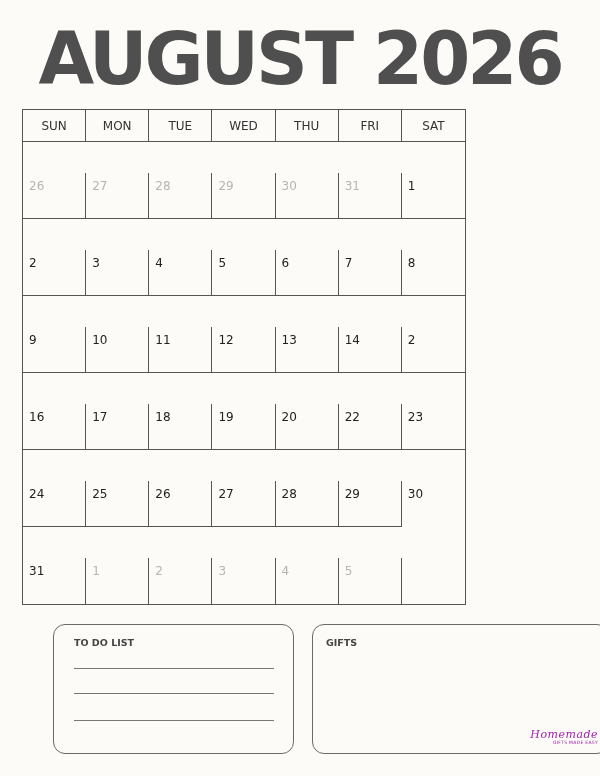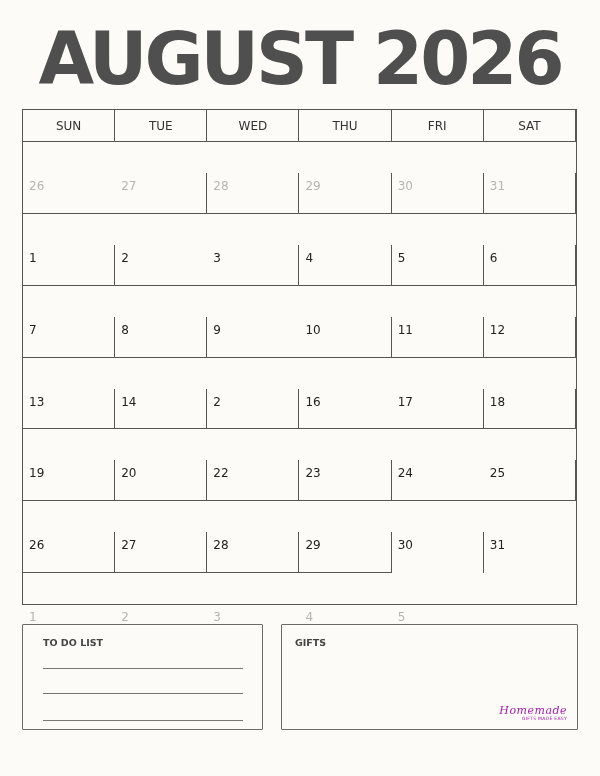--- a/index.html
+++ b/index.html
@@ -8,43 +8,43 @@
     font-family: "DejaVu Sans", "Liberation Sans", sans-serif;
     color: #333; position: relative; overflow: hidden;
   }
   .title {
     position: absolute; left: 0; top: 14px; width: 600px; text-align: center;
     font-family: "DejaVu Sans", sans-serif; font-weight: bold;
     font-size: 72px; letter-spacing: -3px; color: #4f4f4f; line-height: 88px;
     transform: scaleY(1.02);
   }
   .cal {
-    position: absolute; left: 22px; top: 109px; width: 555px; height: 496px;
+    position: absolute; left: 22px; top: 109px; width: 444px; height: 496px;
     border: 1px solid #555; box-sizing: border-box;
     display: grid;
-    grid-template-columns: repeat(6, 1fr);
+    grid-template-columns: repeat(7, 1fr);
     grid-template-rows: 32px repeat(6, 1fr);
   }
   .hd {
     border-right: 1px solid #555; border-bottom: 1.5px solid #555;
     display: flex; align-items: center; justify-content: center;
     font-size: 12px; color: #333;
   }
   .cell {
     border-right: 1px solid #555; border-bottom: 1px solid #555;
     position: relative;
     margin-top: 31px;
   }
   .hd:nth-child(7n), .cell:nth-child(7n) { border-right: none; }
   .cell.lastrow { border-bottom: none; }
   .num { position: absolute; left: 6px; top: 6px; font-size: 12px; color: #222; }
   .cell.other .num { color: #b5b5b5; }
   .box {
-    position: absolute; top: 624px; height: 106px;
-    border: 1px solid #6a6a6a; border-radius: 1px; box-sizing: border-box;
+    position: absolute; top: 624px; height: 130px;
+    border: 1px solid #6a6a6a; border-radius: 12px; box-sizing: border-box; margin-left: 31px;
   }
   .box.todo { left: 22px; width: 241px; }
   .box.notes { left: 281px; width: 297px; }
   .box-label {
     position: absolute; left: 20px; top: 12px;
     font-size: 9.5px; font-weight: bold; color: #444;
   }
   .box.notes .box-label { left: 13px; }
   .line {
     position: absolute; left: 20px; width: 200px; height: 0;
@@ -56,20 +56,21 @@
   .logo .main { font-family: "DejaVu Serif", serif; font-style: italic; font-size: 11px; letter-spacing: 0.5px; display:block; line-height: 11px; }
   .logo .sub { font-size: 4.5px; letter-spacing: 0.3px; display:block; }
 </style>
 </head>
 <body>
 
 <div class="title">AUGUST 2026</div>
 
 <div class="cal" id="cal">
     <div class="hd">SUN</div>
+    <div class="hd">MON</div>
     <div class="hd">TUE</div>
     <div class="hd">WED</div>
     <div class="hd">THU</div>
     <div class="hd">FRI</div>
     <div class="hd">SAT</div>
     <div class="cell other">
       <span class="num">26</span>
     </div>
     <div class="cell other">
       <span class="num">27</span>

